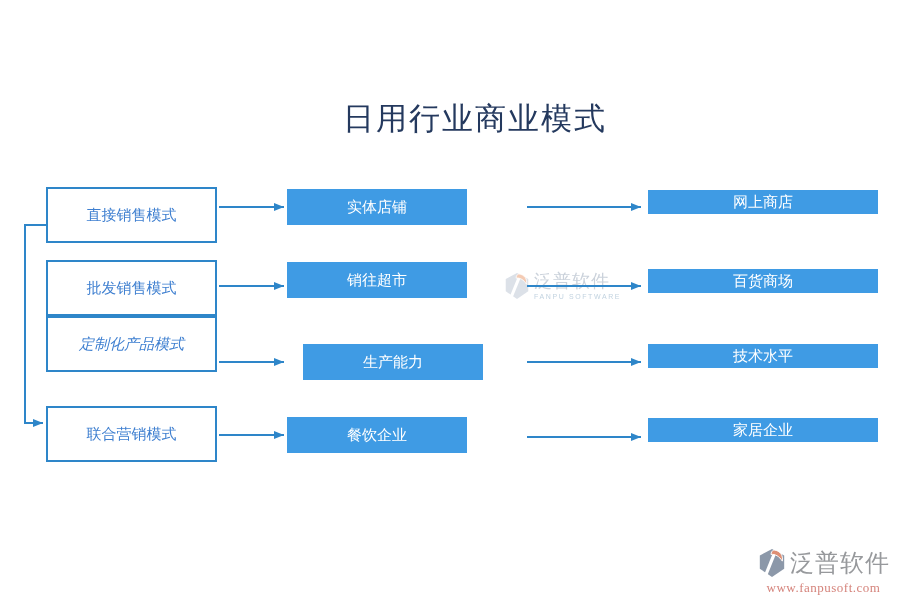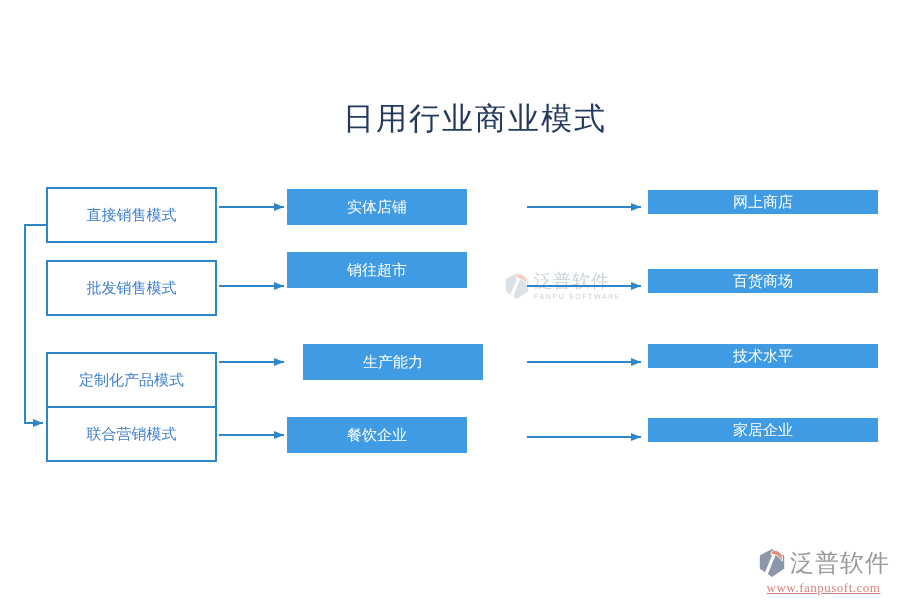--- a/index.html
+++ b/index.html
@@ -13,35 +13,35 @@
     font-size:31px;letter-spacing:2px;color:#24395E;font-weight:400;
   }
   .connector-layer{position:absolute;left:0;top:0;width:900px;height:600px;z-index:2;}
   .node{position:absolute;display:flex;align-items:center;justify-content:center;
         box-sizing:border-box;font-size:15px;z-index:3;}
   .lbox{left:46px;width:171px;height:56px;background:#ffffff;
         border:2px solid #2E86C9;color:#3E7FD0;}
   .fbox{background:#3F9BE4;color:#ffffff;}
   .mbox{left:287px;width:180px;height:36px;}
   .rbox{left:648px;width:230px;height:24px;}
-  .l1{top:187px;} .l2{top:260px;} .l3{top:352px;} .l4{top:406px;}
-  .m1{top:189px;} .m2{top:252px;} .m3{top:344px;margin-left:16px;} .m4{top:417px;font-family:Liberation Serif, serif;}
+  .l1{top:187px;} .l2{top:260px;} .l3{top:316px;font-style:italic;} .l4{top:406px;}
+  .m1{top:189px;} .m2{top:262px;} .m3{top:344px;margin-left:16px;} .m4{top:417px;font-family:Liberation Serif, serif;}
   .r1{top:190px;} .r2{top:269px;} .r3{top:344px;} .r4{top:418px;}
 
   .watermark{position:absolute;left:504px;top:272px;z-index:1;display:flex;gap:4px;align-items:flex-start;}
   .wm-text{display:flex;flex-direction:column;line-height:1;}
   .wm-brand{font-size:18px;color:#CBD2DB;letter-spacing:1px;}
   .wm-sub{font-size:7px;color:#C2D3E0;letter-spacing:1.6px;margin-top:3px;}
 
   .footer-logo{position:absolute;right:10px;top:548px;z-index:4;display:flex;flex-direction:column;align-items:center;}
   .fl-row{display:flex;align-items:center;gap:3px;}
   .fl-brand{font-family:"Liberation Serif","DejaVu Serif",serif;
             font-size:24px;color:#97999C;letter-spacing:1px;line-height:1;}
   .fl-url{font-family:"Liberation Serif","DejaVu Serif",serif;
-          font-size:13px;color:#D5837B;letter-spacing:0.5px;margin-top:2px;align-self:stretch;text-align:center;text-decoration:underline;}
+          font-size:13px;color:#D5837B;letter-spacing:0.5px;margin-top:2px;align-self:stretch;text-align:center;}
 </style>
 </head>
 <body>
 
 <div class="title">日用行业商业模式</div>
 
 <svg class="connector-layer" width="900" height="600" viewBox="0 0 900 600">
   <defs>
     <marker id="arrow" viewBox="0 0 10 8" refX="10" refY="4" markerUnits="userSpaceOnUse" markerWidth="10" markerHeight="8" orient="auto">
       <path d="M0,0 L10,4 L0,8 Z" fill="#2E86C9"></path>

